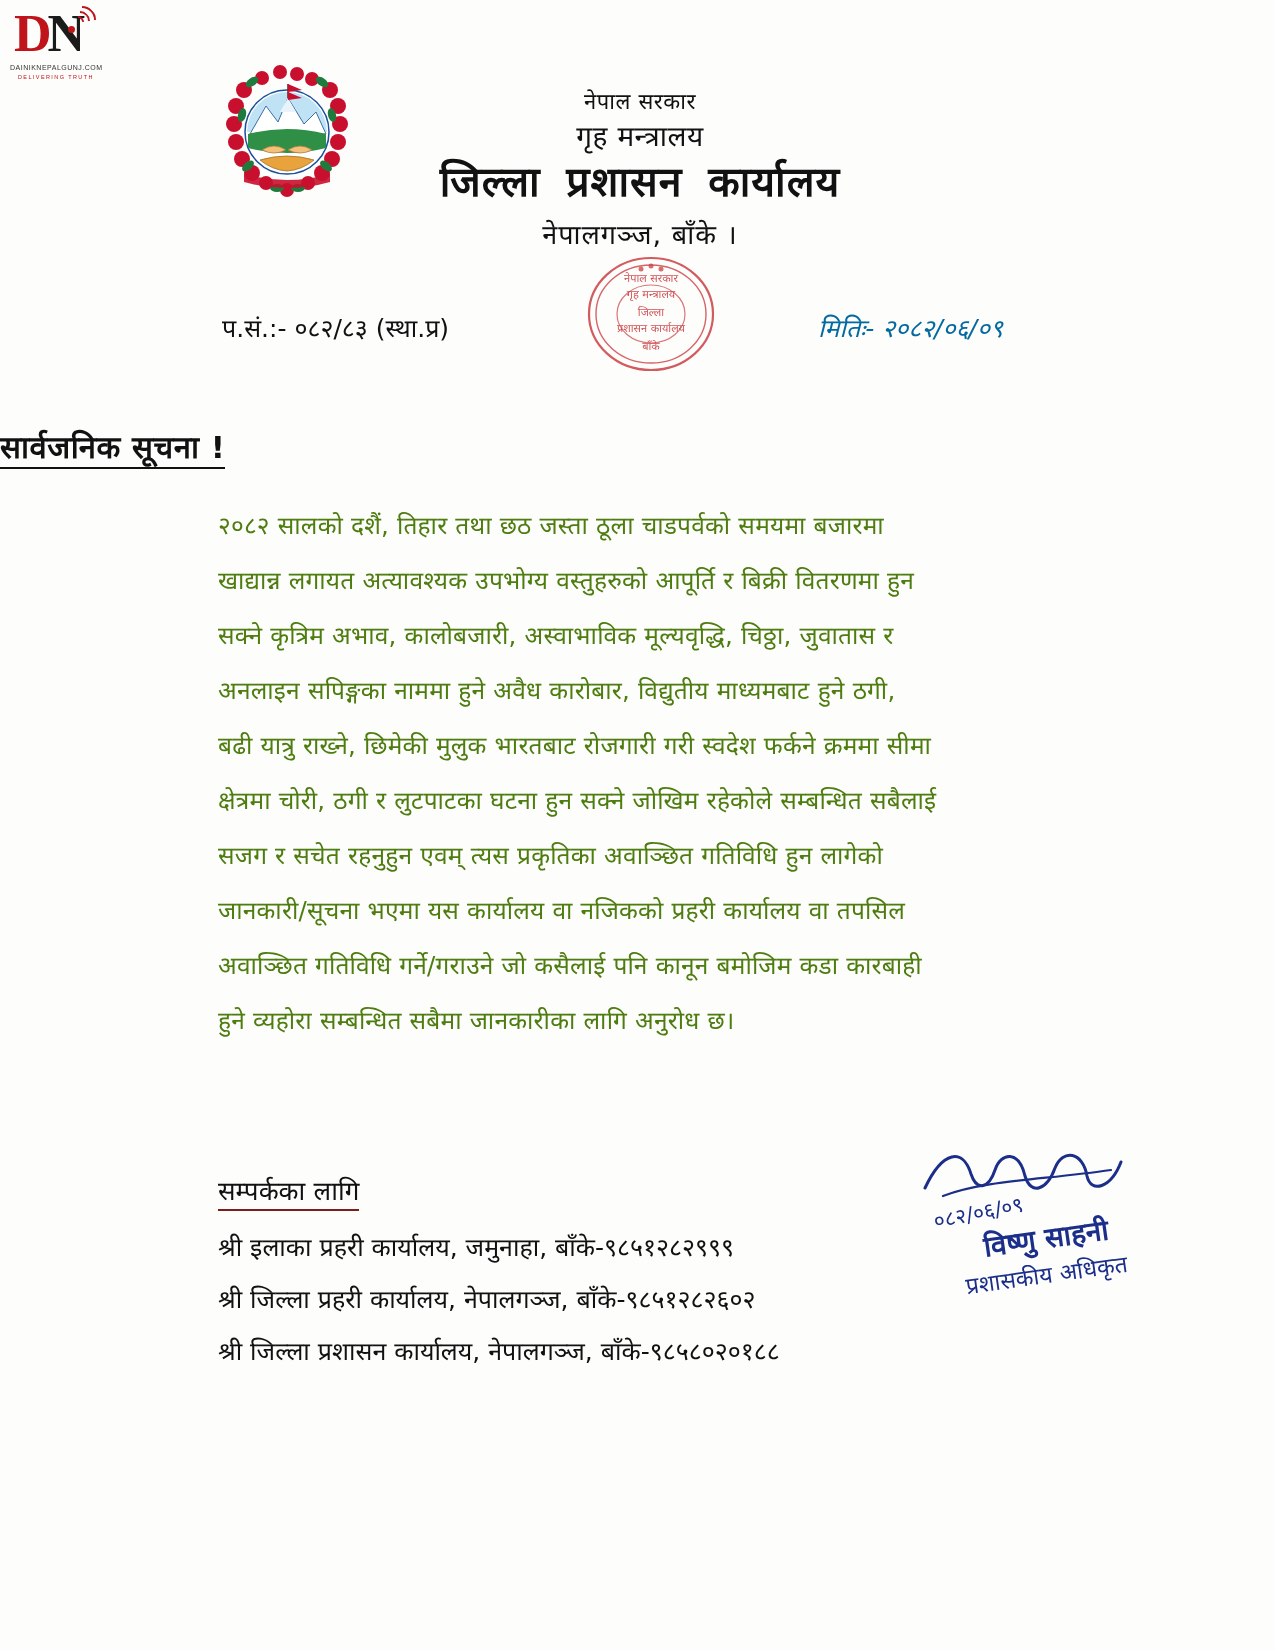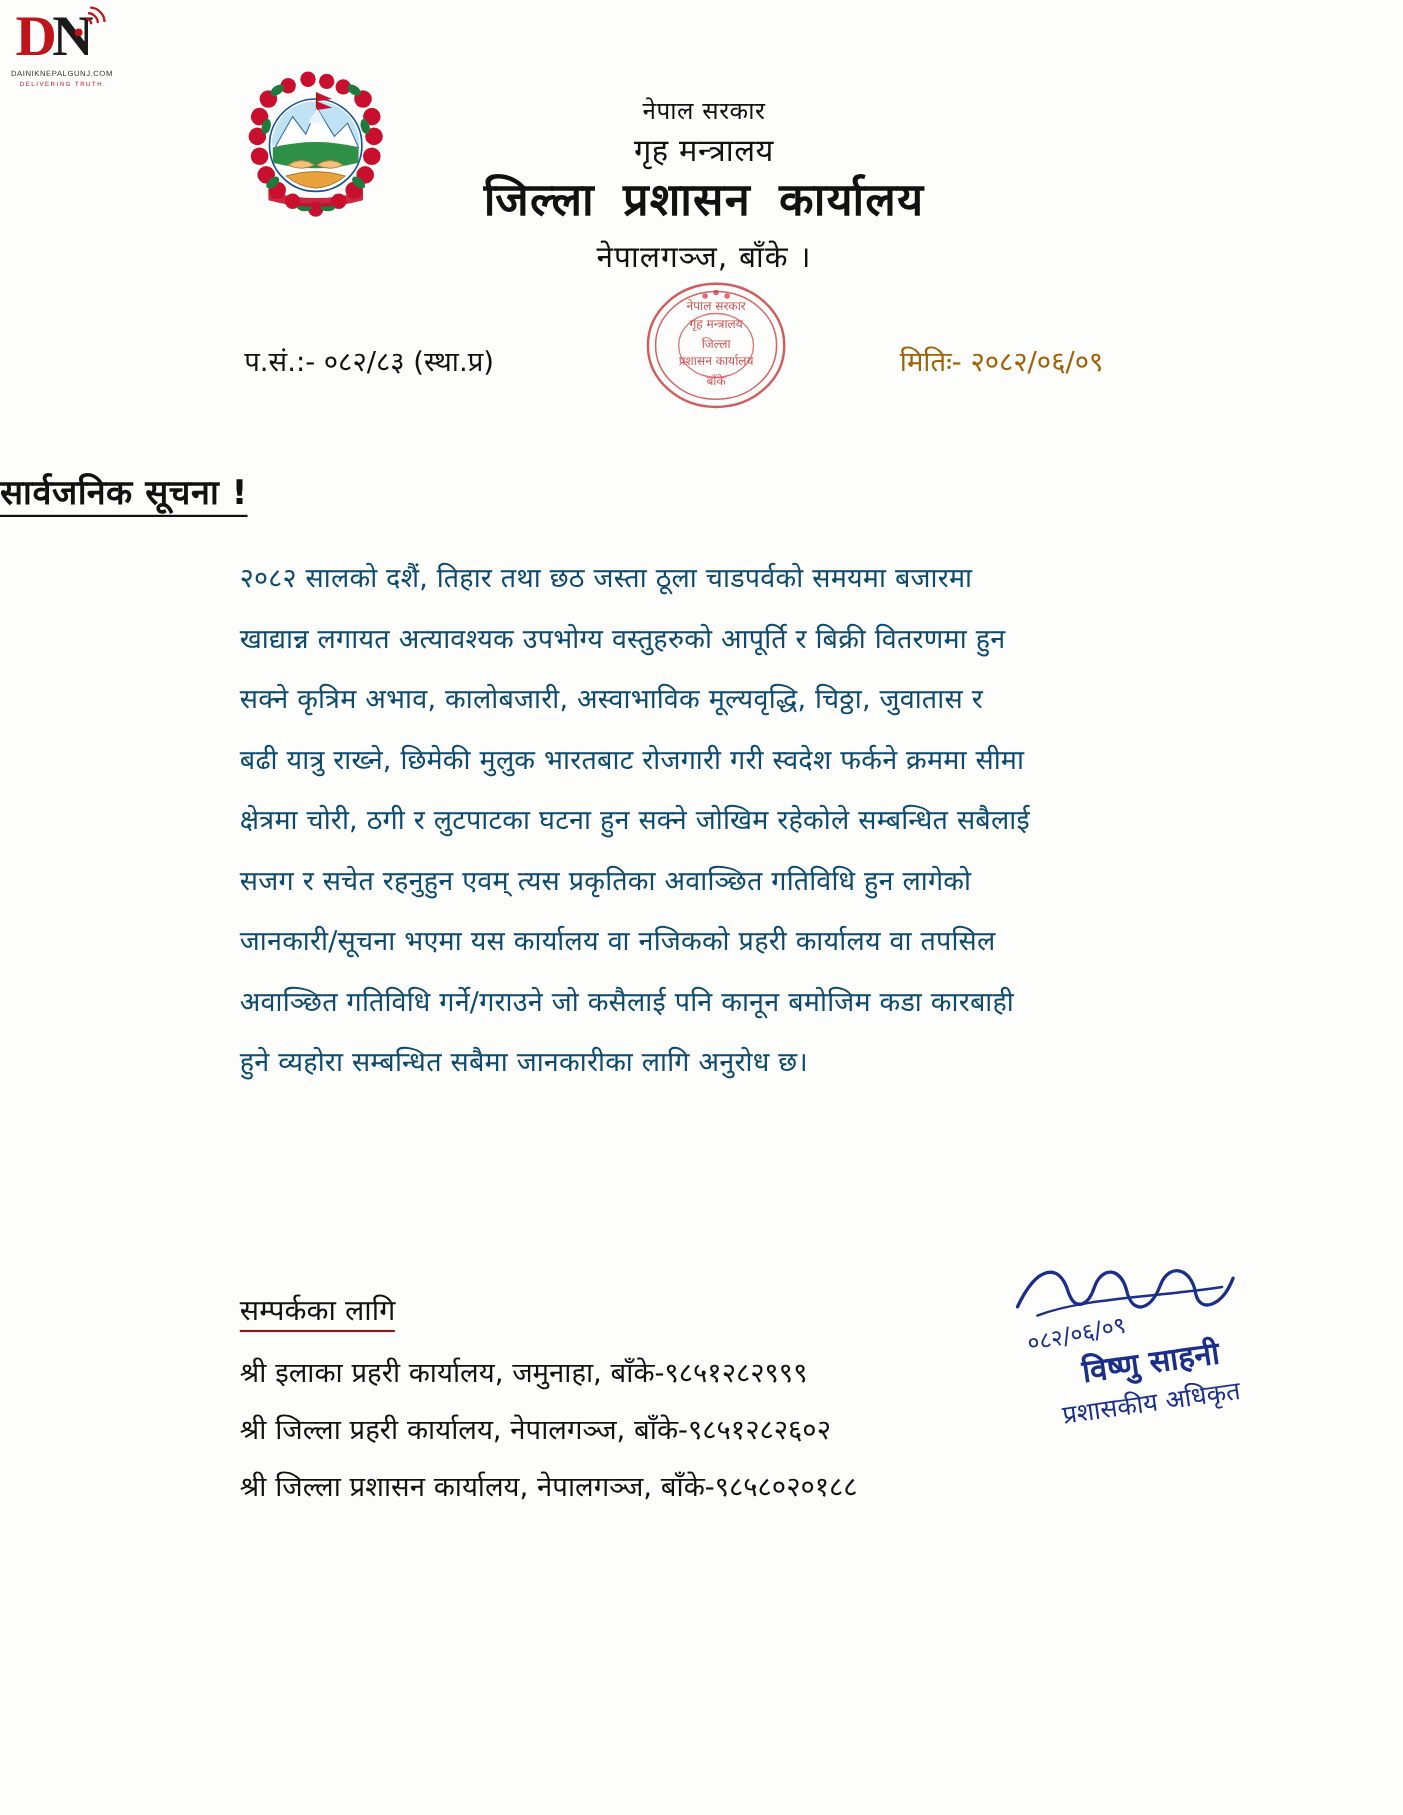--- a/index.html
+++ b/index.html
@@ -173,22 +173,23 @@
     font-size: 25px;
     color: #111;
     white-space: nowrap;
   }
   .date-no {
     position: absolute;
     left: 818px;
     top: 310px;
     font-family: "DejaVu Sans", sans-serif;
     font-size: 25px;
-    color: #a16207;
-    white-space: nowrap;
+    color: #0369a1;
+    white-space: nowrap;
+    font-style: italic;
   }
 
   
   .seal {
     position: absolute;
     left: 560px;
     top: 238px;
     width: 182px;
     height: 152px;
     opacity: 0.82;
@@ -216,21 +217,21 @@
   .body-text {
     position: absolute;
     left: 218px;
     top: 498px;
     width: 898px;
   }
   .body-line {
     font-family: "DejaVu Sans", sans-serif;
     font-size: 24.5px;
     line-height: 55px;
-    color: #0c4a6e;
+    color: #4d7c0f;
     white-space: nowrap;
     letter-spacing: 0.2px;
   }
 
   
   .contact-heading {
     position: absolute;
     left: 218px;
     top: 1172px;
     font-family: "DejaVu Sans", sans-serif;
@@ -407,20 +408,21 @@
   </div>
 
   <div class="notice-title">
     <span>सार्वजनिक सूचना !</span>
   </div>
 
   <div class="body-text">
     <div class="body-line">२०८२ सालको दशैं, तिहार तथा छठ जस्ता ठूला चाडपर्वको समयमा बजारमा</div>
     <div class="body-line">खाद्यान्न लगायत अत्यावश्यक उपभोग्य वस्तुहरुको आपूर्ति र बिक्री वितरणमा हुन</div>
     <div class="body-line">सक्ने कृत्रिम अभाव, कालोबजारी, अस्वाभाविक मूल्यवृद्धि, चिठ्ठा, जुवातास र</div>
+    <div class="body-line">अनलाइन सपिङ्गका नाममा हुने अवैध कारोबार, विद्युतीय माध्यमबाट हुने ठगी,</div>
     <div class="body-line">बढी यात्रु राख्ने, छिमेकी मुलुक भारतबाट रोजगारी गरी स्वदेश फर्कने क्रममा सीमा</div>
     <div class="body-line">क्षेत्रमा चोरी, ठगी र लुटपाटका घटना हुन सक्ने जोखिम रहेकोले सम्बन्धित सबैलाई</div>
     <div class="body-line">सजग र सचेत रहनुहुन एवम् त्यस प्रकृतिका अवाञ्छित गतिविधि हुन लागेको</div>
     <div class="body-line">जानकारी/सूचना भएमा यस कार्यालय वा नजिकको प्रहरी कार्यालय वा तपसिल</div>
     <div class="body-line">अवाञ्छित गतिविधि गर्ने/गराउने जो कसैलाई पनि कानून बमोजिम कडा कारबाही</div>
     <div class="body-line">हुने व्यहोरा सम्बन्धित सबैमा जानकारीका लागि अनुरोध छ।</div>
   </div>
 
   <div class="contact-heading">सम्पर्कका लागि</div>
   <div class="contact-list">

